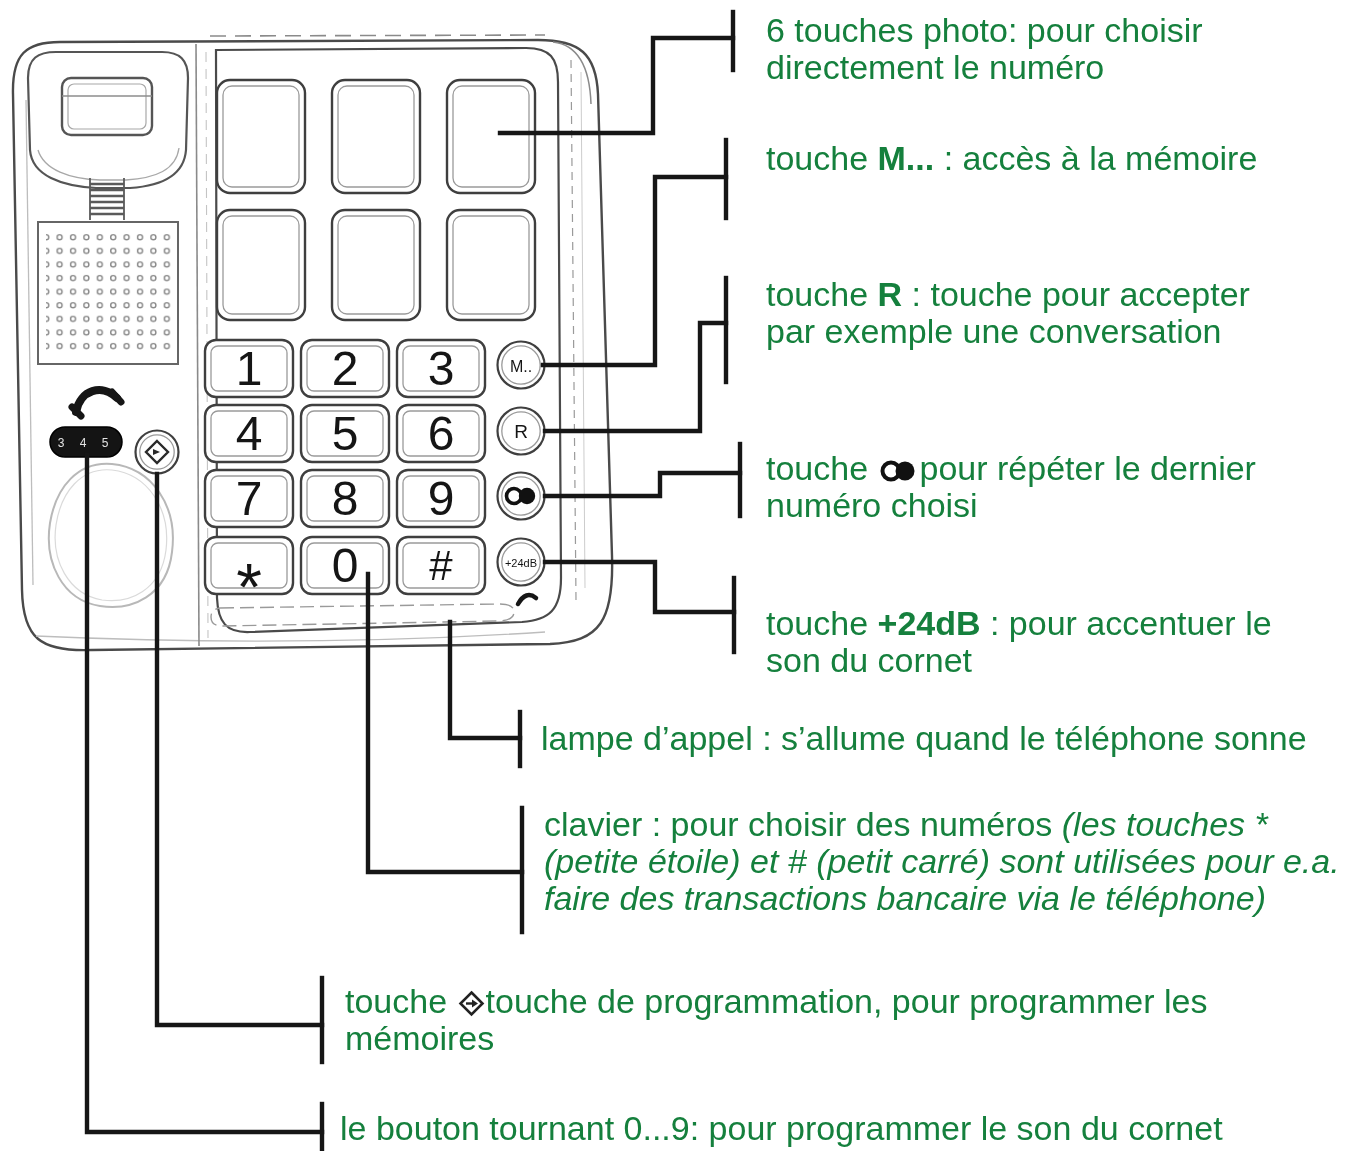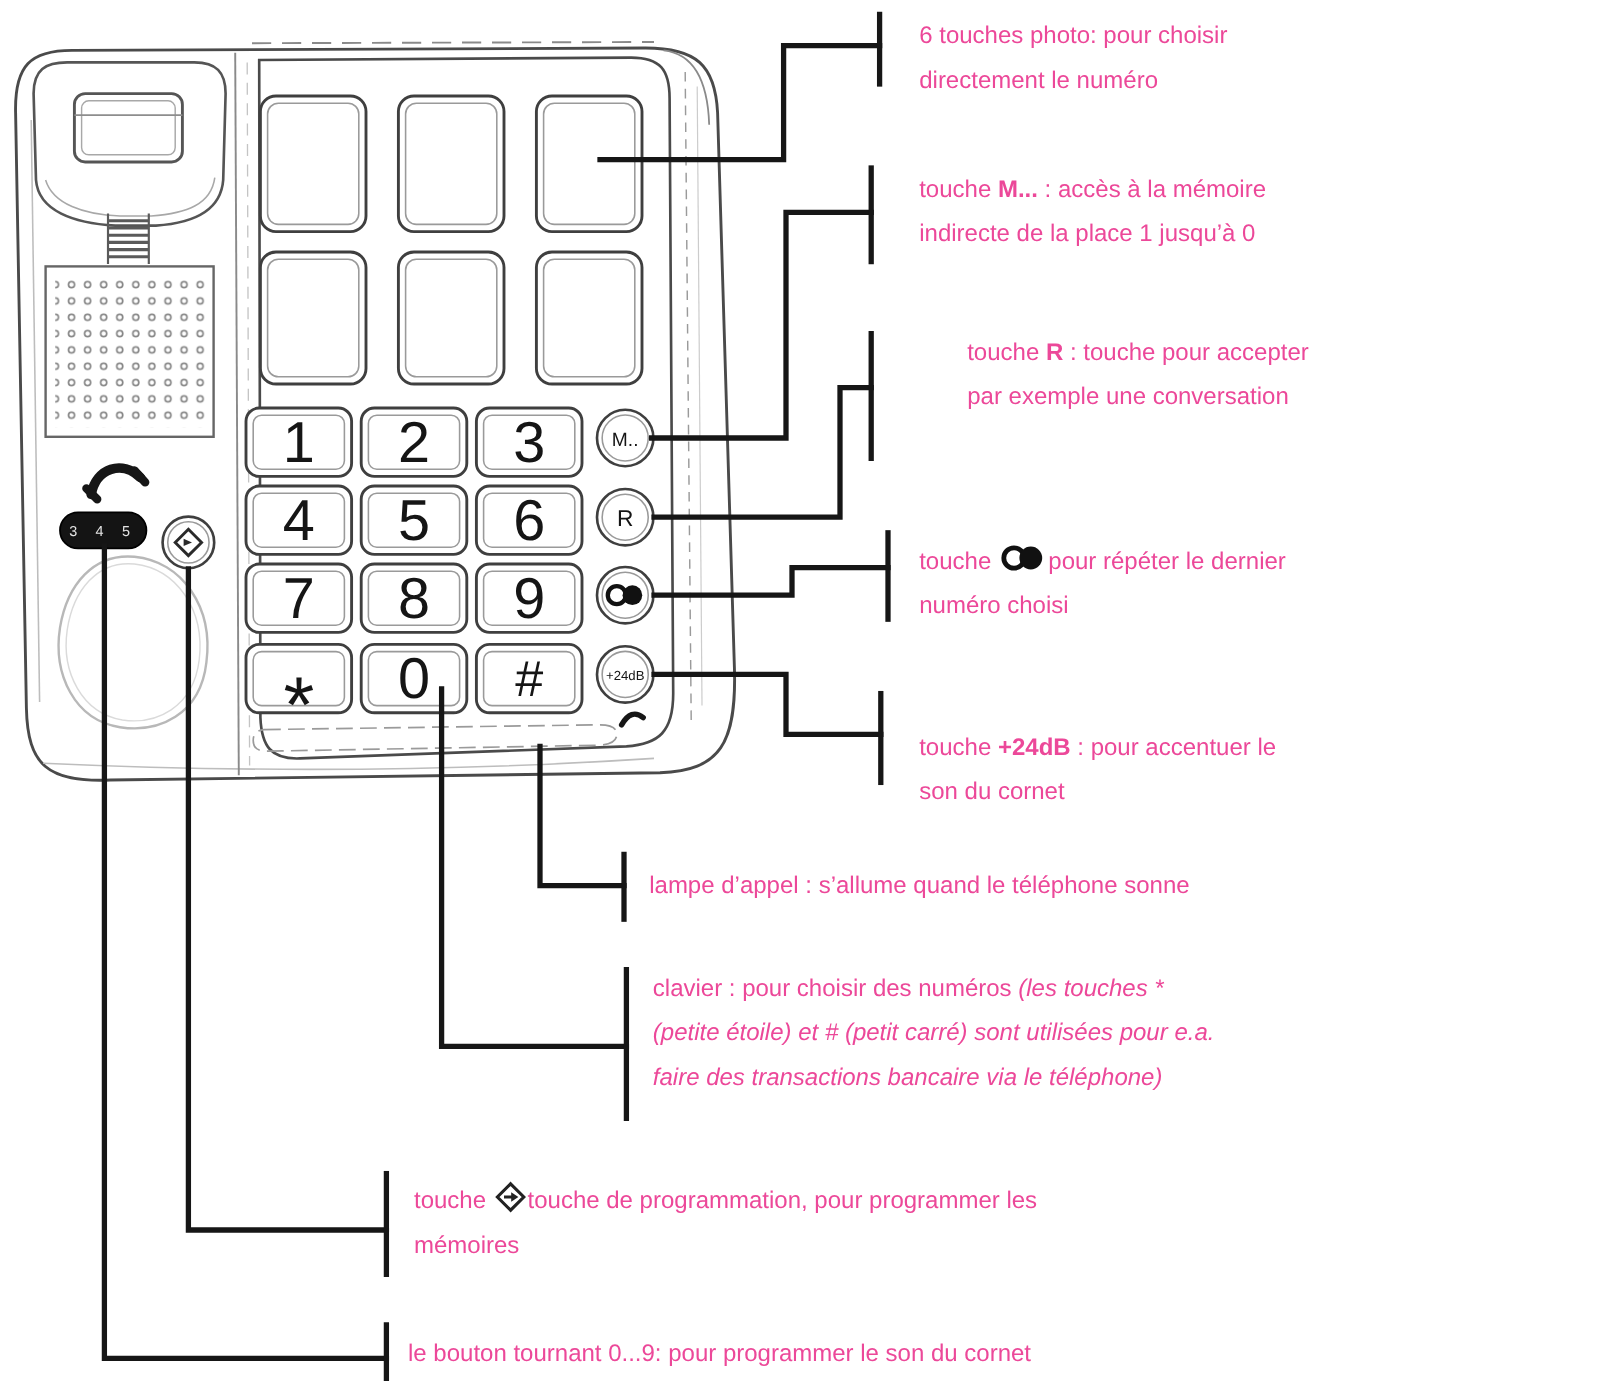--- a/index.html
+++ b/index.html
@@ -7,23 +7,23 @@
     position:relative;
     width:1345px;height:1151px;
     background:#ffffff;
     font-family:"Liberation Sans", sans-serif;
     color:#1f1f1f;
     overflow:hidden;
   }
   #artwork{position:absolute;left:0;top:0;}
   .label{
     position:absolute;
-    font-size:20px;
+    font-size:34px;
     line-height:37px;
-    color:#ec4899;
+    color:#15803d;
     white-space:nowrap;
   }
   .label .b{font-weight:bold;}
   .label .i{font-style:italic;}
   .label .line{display:block;}
   .inline-icon{display:inline-block;vertical-align:-4px;margin:0 1px 0 1px;}
 </style>
 </head>
 <body>
 
@@ -217,24 +217,23 @@
 
   <div class="label" style="left:766px;top:12px;">
     <span class="line">6 touches photo: pour choisir</span>
     <span class="line">directement le numéro</span>
   </div>
 
   <div class="label" style="left:766px;top:140px;">
     <span class="line">
       <span>touche </span><span class="b">M...</span><span> : accès à la mémoire</span>
     </span>
-    <span class="line">indirecte de la place 1 jusqu’à 0</span>
-  </div>
-
-  <div class="label" style="left:766px;top:276px;margin-left:40px;">
+  </div>
+
+  <div class="label" style="left:766px;top:276px;">
     <span class="line">
       <span>touche </span><span class="b">R</span><span> : touche pour accepter</span>
     </span>
     <span class="line">par exemple une conversation</span>
   </div>
 
   <div class="label" style="left:766px;top:450px;">
     <span class="line">
       <span>touche </span><svg class="inline-icon" width="40" height="27">
           <circle cx="12" cy="14" r="8.5" fill="none" stroke="#111111" stroke-width="4"></circle>

